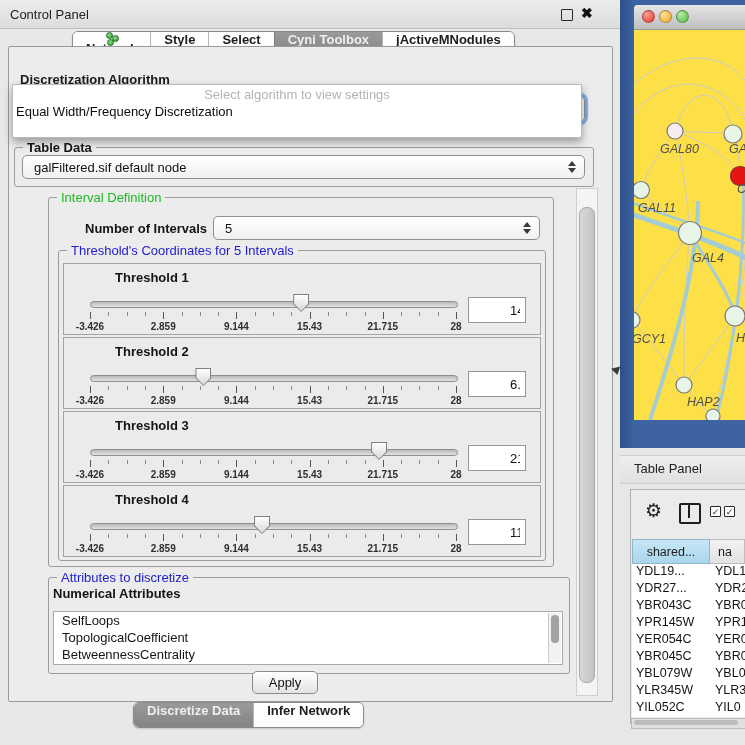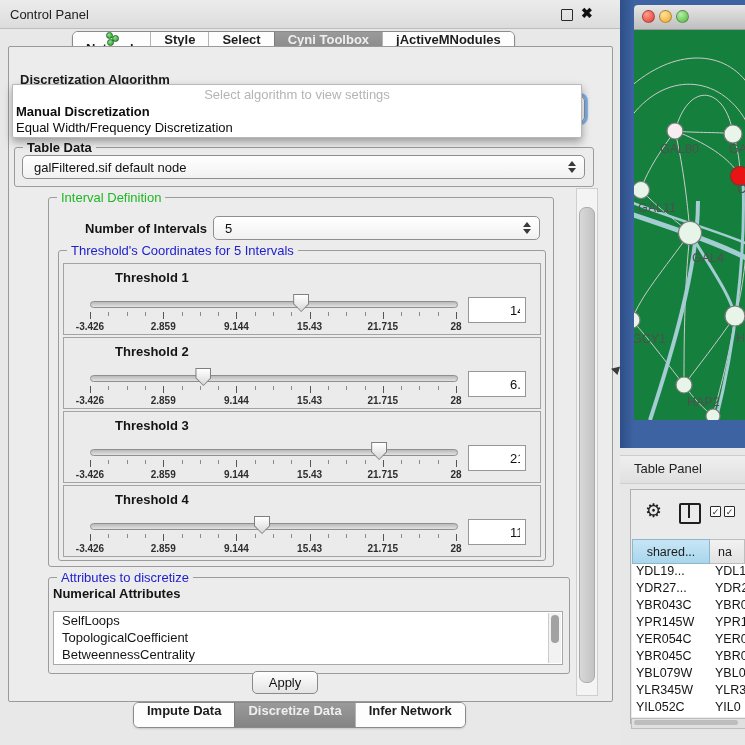--- a/index.html
+++ b/index.html
@@ -96,21 +96,21 @@
              align-items:center;justify-content:center;color:#111;}
 
   
   #main-sb{left:576px;top:188px;width:20px;height:506px;background:#f4f4f4;border:1px solid #cfcfcf;}
   #main-sb i{position:absolute;left:2px;top:18px;width:14px;height:474px;border-radius:7px;
              border:1px solid #ababab;background:linear-gradient(90deg,#d8d8d8,#c3c3c3);}
 
   
   #net-frame{left:620px;top:0;width:125px;height:448px;
              background:linear-gradient(90deg,#2e4f87,#3d63a3 14px,#3d63a3);}
-  #net-window{left:634px;top:5px;width:111px;height:415px;background:#15803d;border-radius:4px 0 0 0;}
+  #net-window{left:634px;top:5px;width:111px;height:415px;background:#fde047;border-radius:4px 0 0 0;font-style:italic;}
   #net-titlebar{left:0;top:0;width:111px;height:24px;border-radius:4px 0 0 0;
                 background:linear-gradient(#e6e6e6,#bfbfbf);border-bottom:1px solid #9a9a9a;}
   .light{position:absolute;top:5px;width:13px;height:13px;border-radius:50%;border:1px solid rgba(0,0,0,.3);box-sizing:border-box;}
   #light-red{left:8px;background:radial-gradient(circle at 35% 30%,#ff9d92,#e3382a);}
   #light-yellow{left:25px;background:radial-gradient(circle at 35% 30%,#ffe39a,#f0a423);}
   #light-green{left:42px;background:radial-gradient(circle at 35% 30%,#b6edaa,#4fb83a);}
   #net-canvas{left:0;top:24px;width:111px;height:391px;overflow:hidden;}
 
   
   #tp-region{left:620px;top:448px;width:125px;height:297px;background:#e7e7e7;}
@@ -180,21 +180,20 @@
   <div class="abs" style="left:20px;top:72px;font-size:13px;font-weight:600;color:#1a1a1a;">Discretization Algorithm</div>
   <div class="combo" id="algo-combo" style="left:22px;top:96px;width:563px;height:26px;">
     <span class="spin">
         <b class="up"></b>
         <b class="dn"></b>
       </span>
   </div>
 
   <div class="abs" id="algo-popup">
     <div class="ph">Select algorithm to view settings</div>
-    <div class="item first">Manual Discretization</div>
     <div class="item">Equal Width/Frequency Discretization</div>
   </div>
 
   <div class="group" style="left:14px;top:147px;width:578px;height:38px;">
     <span class="legend dark">Table Data</span>
   </div>
   <div class="combo" style="left:22px;top:155px;width:563px;height:24px;">
     <span>galFiltered.sif default node</span>
     <span class="spin">
         <b class="up"></b>
@@ -396,23 +395,20 @@
       </div>
   </div>
 
   <div class="abs" id="apply-btn">Apply</div>
 
   <div class="abs" id="main-sb">
       <i></i>
     </div>
 
   <div class="abs tabstrip" id="bottom-tabs">
-      <div class="tab">
-    <span class="tab-label">Impute Data</span>
-  </div>
       <div class="tab selected">
     <span class="tab-label">Discretize Data</span>
   </div>
       <div class="tab">
     <span class="tab-label">Infer Network</span>
   </div>
     </div>
 
   <div class="abs" id="net-frame"></div>
   <div class="abs" id="net-window">

